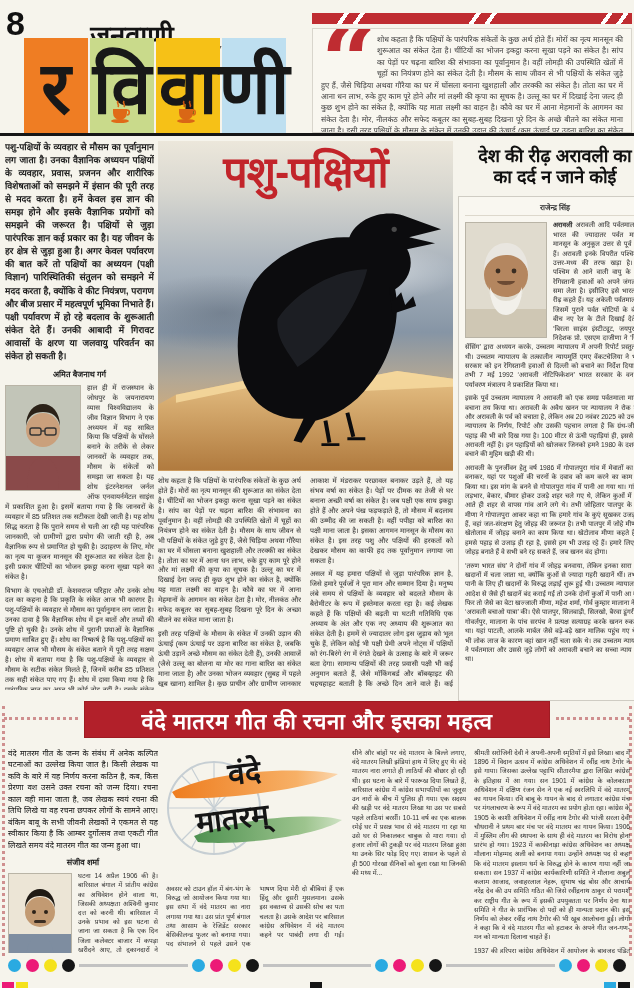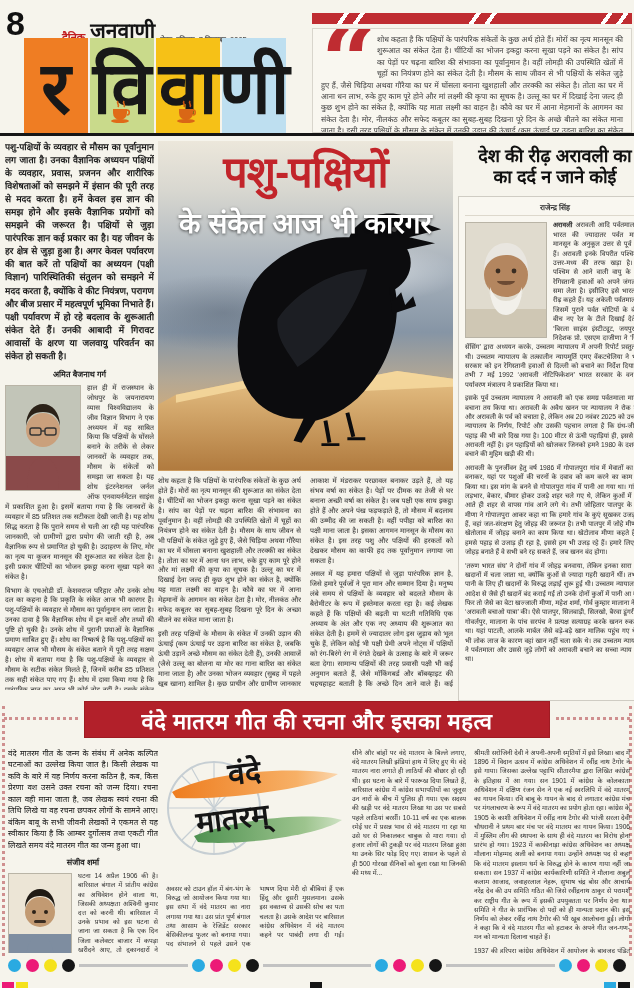--- a/index.html
+++ b/index.html
@@ -4,21 +4,21 @@
 <style>
   *{margin:0;padding:0;box-sizing:border-box}
   html,body{width:634px;height:988px}
   body{position:relative;background:#f6f4ec;font-family:"Liberation Sans","DejaVu Sans",sans-serif;overflow:hidden;color:#222}
   .abs{position:absolute}
 
   
   .page-num{left:6px;top:4px;font-size:34px;font-weight:800;color:#111}
   .masthead{left:62px;top:16px;display:flex;align-items:flex-end;gap:5px;white-space:nowrap}
   .masthead .prefix{color:#c01e23;font-size:11px;font-weight:700}
-  .masthead .brand{color:#141414;font-size:21px;font-weight:800}
+  .masthead .brand{color:#141414;font-size:27px;font-weight:800}
   .masthead .dateline{color:#555;font-size:7.5px;font-weight:600}
   .logo{left:24px;top:38px;display:flex}
   .tile{width:64px;height:95px;margin-right:2px;position:relative;display:flex;align-items:center;justify-content:center;overflow:visible}
   .tile .glyph{font-size:72px;font-weight:800;color:#181818;line-height:1;transform:translateY(2px)}
   .tile .cup{position:absolute;bottom:5px;left:50%;transform:translateX(-50%)}
   .t0{background:#ef7d23}.t1{background:#c9da8b}.t2{background:#f6c117}.t3{background:#bedff0}
 
   
   .stripes{left:312px;top:13px;width:320px;height:11px;
     background:repeating-linear-gradient(-55deg,#bf2c31 0 9px,#fff 9px 13px,#bf2c31 13px 22px,#fff 22px 26px,#bf2c31 26px 108px)}
@@ -163,21 +163,20 @@
       <path d="M18,196 L96,180 L168,186 L240,172 L296,180 L296,272 L0,272 L0,206 Z" fill="url(#rockg)"></path>
       <path d="M18,196 L96,180 L168,186 L240,172 L296,180 L296,188 L168,194 L96,188 L18,204 Z" fill="#f6d99f" opacity=".85"></path>
       <path d="M96,84 C118,52 160,36 192,38 C200,18 226,10 246,16 L284,30 L252,38 L278,44 L250,50 C258,64 252,82 238,90 C244,120 234,160 212,186 C198,206 176,218 158,222 L144,244 L136,242 L146,220 C116,222 92,204 84,178 C76,150 80,112 96,84 Z" fill="#0c0c0e"></path>
       <path d="M232,88 l4,14 l8,-9 l4,13 l8,-9 l3,10 l-24,8 Z" fill="#0c0c0e"></path>
       <path d="M120,120 C140,90 180,70 210,70 C200,110 170,150 140,168 C128,150 118,138 120,120 Z" fill="#23262c" opacity=".7"></path>
       <circle cx="237" cy="30" r="2.6" fill="#4a4a4a"></circle>
       <path d="M168,222 L172,244 M190,214 L196,238" stroke="#0c0c0e" stroke-width="4"></path>
       <path d="M164,246 h18 M190,240 h18" stroke="#0c0c0e" stroke-width="3"></path>
     </svg>
     <div class="hl1">पशु-पक्षियों</div>
-    <div class="hl2">के संकेत आज भी कारगर</div>
   </div>
   <div class="mid-cols">
     <div class="body-text">
       <p>शोध कहता है कि पक्षियों के पारंपरिक संकेतों के कुछ अर्थ होते हैं। मोरों का नृत्य मानसून की शुरूआत का संकेत देता है। चींटियों का भोजन इकट्ठा करना सूखा पड़ने का संकेत है। सांप का पेड़ों पर चढ़ना बारिश की संभावना का पूर्वानुमान है। वहीं लोमड़ी की उपस्थिति खेतों में चूहों का नियंत्रण होने का संकेत देती है। मौसम के साथ जीवन से भी पक्षियों के संकेत जुड़े हुए हैं, जैसे चिड़िया अथवा गौरैया का घर में घोंसला बनाना खुशहाली और तरक्की का संकेत है। तोता का घर में आना धन लाभ, रुके हुए काम पूरे होने और मां लक्ष्मी की कृपा का सूचक है। उल्लू का घर में दिखाई देना जल्द ही कुछ शुभ होने का संकेत है, क्योंकि यह माता लक्ष्मी का वाहन है। कौवे का घर में आना मेहमानों के आगमन का संकेत देता है। मोर, नीलकंठ और सफेद कबूतर का सुबह-सुबह दिखना पूरे दिन के अच्छा बीतने का संकेत माना जाता है।</p>
       <p>इसी तरह पक्षियों के मौसम के संकेत में उनकी उड़ान की ऊंचाई (कम ऊंचाई पर उड़ना बारिश का संकेत है, जबकि ऊंची उड़ानें अच्छे मौसम का संकेत देती हैं), उनकी आवाजें (जैसे उल्लू का बोलना या मोर का गाना बारिश का संकेत माना जाता है) और उनका भोजन व्यवहार (सुबह में पहले खूब खाना) शामिल है। कुछ प्राचीन और ग्रामीण जानकार पक्षियों के घोंसले बनाने की जगह को भी मौसम का सूचक मानते हैं। जब पक्षी जमीन के करीब उड़ते हैं, तो यह बारिश का संकेत माना जाता है। मोर का नाचना, उल्लू का चीखना और गौरैया का धूल में लोटना बारिश का संकेत है। यदि कौवे कतार में पेड़ों पर घोंसला बनाते हैं, तो बारिश कम होने की संभावना है। लाल चींटियों का अपने अंडों को इधर-उधर ले जाना भी बारिश के आने का संकेत है।</p>
     </div>
     <div class="body-text">
       <p>आकाश में मंडराकर परछावल बनाकर उड़ते हैं, तो यह संभव वर्षा का संकेत है। पेड़ों पर दीमक का तेजी से घर बनाना अच्छी वर्षा का संकेत है। जब पक्षी एक साथ इकट्ठा होते हैं और अपने पंख फड़फड़ाते हैं, तो मौसम में बदलाव की उम्मीद की जा सकती है। वहीं पपीहा को बारिश का पक्षी माना जाता है। इसका आगमन मानसून के मौसम का संकेत है। इस तरह पशु और पक्षियों की हरकतों को देखकर मौसम का काफी हद तक पूर्वानुमान लगाया जा सकता है।</p>
       <p>असल में यह हमारा पक्षियों से जुड़ा पारंपरिक ज्ञान है, जिसे हमारे पूर्वजों ने पूरा मान और सम्मान दिया है। मनुष्य लंबे समय से पक्षियों के व्यवहार को बदलते मौसम के बैरोमीटर के रूप में इस्तेमाल करता रहा है। कई लेखक कहते हैं कि पक्षियों की बढ़ती या घटती गतिविधि एक अध्याय के अंत और एक नए अध्याय की शुरूआत का संकेत देती है। हममें से ज्यादातर लोग इस जुड़ाव को भूल चुके हैं, लेकिन कोई भी पक्षी प्रेमी अपने नोट्स में पक्षियों को रंग-बिरंगे रंग में रंगते देखने के उत्साह के बारे में जरूर बता देगा। सामान्य पक्षियों की तरह प्रवासी पक्षी भी कई अनुमान बताते हैं, जैसे मॉकिंगबर्ड और बॉबव्हाइट की चहचहाहट बताती है कि अच्छे दिन आने वाले हैं। कई प्रवासी पक्षी सर्दियों के आगमन अथवा जाने के बारे में इशारा करते हैं।</p>
 

